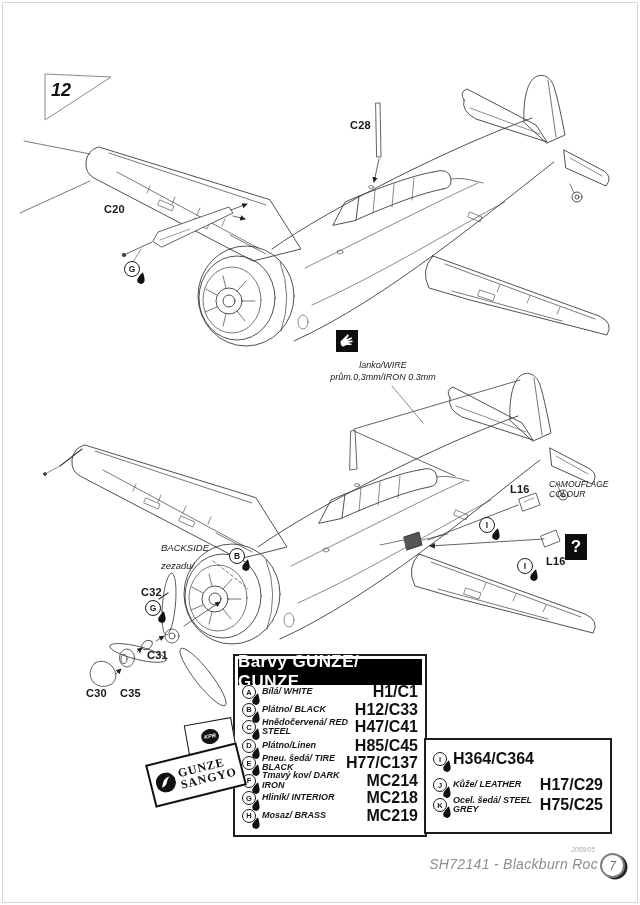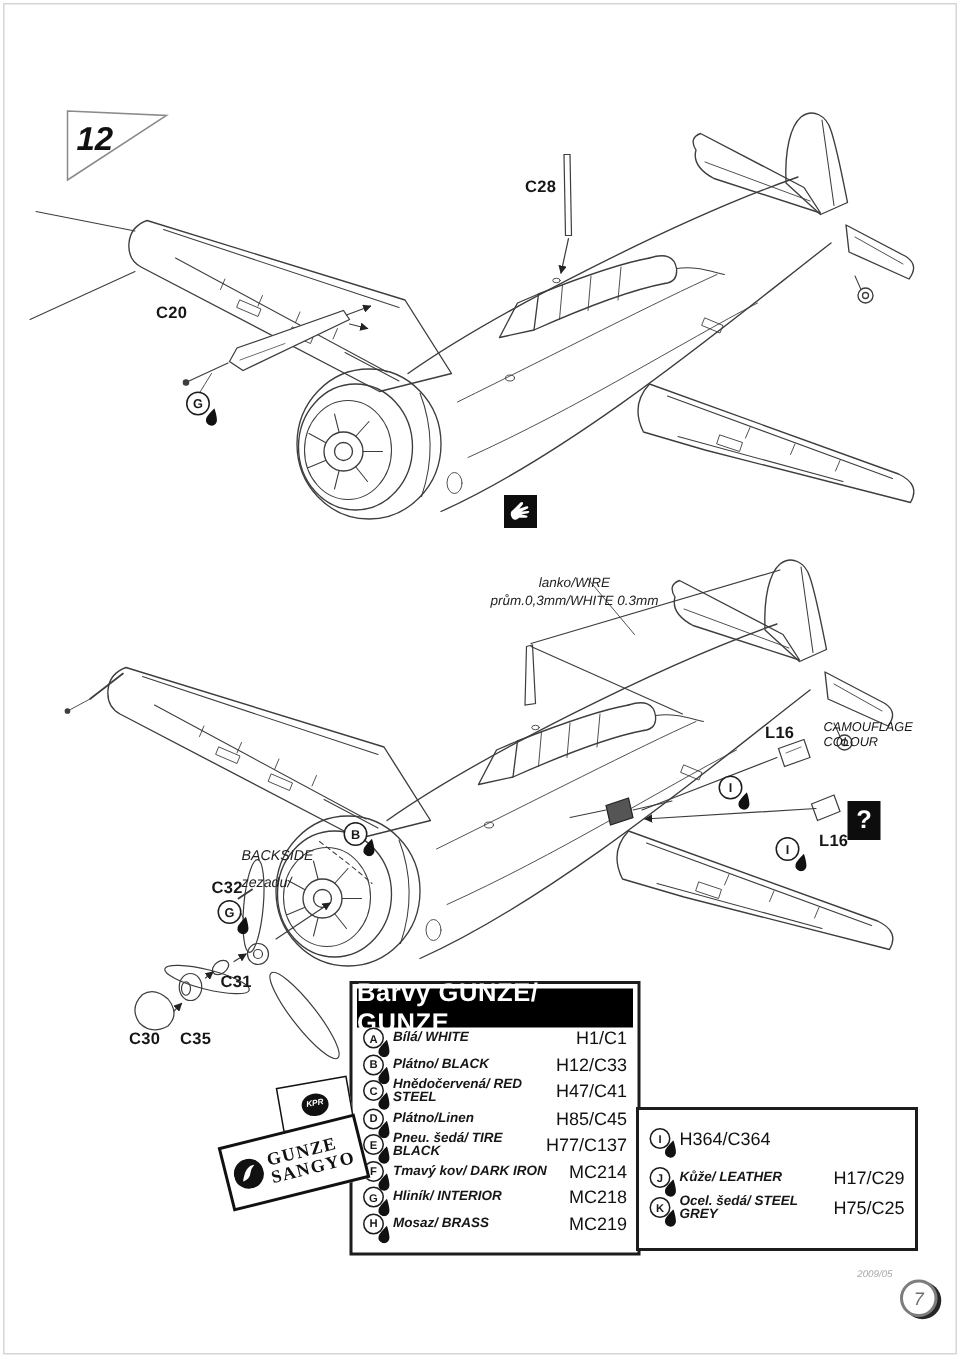--- a/index.html
+++ b/index.html
@@ -4,24 +4,24 @@
 <style>
   html,body{margin:0;padding:0;background:#fff;}
   .sheet{position:relative;width:640px;height:905px;background:#fff;overflow:hidden;
          font-family:"Liberation Sans",sans-serif;color:#1a1a1a;}
   .frame{position:absolute;inset:2px;border:1px solid #d6d6d6;}
   .abs{position:absolute;}
   svg{display:block;}
   
   .title{left:0;top:40px;width:640px;text-align:center;font-size:15.5px;font-weight:bold;
          font-style:italic;letter-spacing:.6px;color:#7a2121;}
-  .stepnum{left:51px;top:80px;font-size:22px;font-weight:bold;font-style:italic;color:#111;}
+  .stepnum{left:51px;top:80px;font-size:18px;font-weight:bold;font-style:italic;color:#111;}
   
   .plabel{font-size:11px;font-weight:bold;color:#161616;letter-spacing:.2px;}
-  .note{font-size:9px;font-style:italic;color:#222;margin-top:23px;}
+  .note{font-size:9px;font-style:italic;color:#222;}
   .noteb{font-size:8.5px;font-style:italic;font-weight:normal;color:#161616;line-height:1.15;}
   
   .pc{display:flex;align-items:center;justify-content:center;width:14px;height:14px;
       border:1.3px solid #1c1c1c;border-radius:50%;background:#fff;font-size:8.5px;
       font-weight:bold;position:absolute;}
   .pc .drop{position:absolute;right:-7px;bottom:-8px;transform:rotate(14deg);}
   .pc2{width:12px;height:12px;font-size:7.5px;border-width:1.2px;position:relative;
        display:flex;align-items:center;justify-content:center;border:1.2px solid #1c1c1c;
        border-radius:50%;background:#fff;font-weight:bold;flex:0 0 auto;}
   .pc2 .drop{position:absolute;right:-6px;bottom:-7px;transform:rotate(14deg);}
@@ -29,21 +29,21 @@
   .blackbox{background:#0d0d0d;display:flex;align-items:center;justify-content:center;
             color:#fff;font-weight:bold;}
   
   .tbox{border:2px solid #1c1c1c;background:#fff;}
   .thead{position:absolute;left:3px;right:3px;top:3px;height:26px;background:#000;color:#fff;
          display:flex;align-items:center;justify-content:center;font-size:17px;
          font-weight:bold;letter-spacing:.4px;}
   .trow{position:absolute;left:7px;right:7px;height:16px;display:flex;align-items:center;gap:6px;}
   .tname{flex:1;font-size:9px;font-style:italic;font-weight:bold;line-height:1.05;color:#161616;}
   .tname em{display:block;}
-  .tcode{font-size:12px;font-weight:normal;color:#111;white-space:nowrap;}
+  .tcode{font-size:16px;font-weight:bold;color:#111;white-space:nowrap;}
   
   .flag{border:2px solid #111;background:#fff;display:flex;align-items:center;gap:4px;
         padding:2px 4px;}
   .gunze-txt{font-family:"Liberation Serif",serif;font-weight:bold;font-size:12px;
              line-height:1;letter-spacing:1px;color:#111;}
   .kprflag{border:1.5px solid #111;background:#fff;display:flex;align-items:center;
            justify-content:center;}
   .kpr-circle{width:18px;height:15px;background:#111;border-radius:50%;color:#fff;
               display:flex;align-items:center;justify-content:center;font-size:5.5px;
               font-weight:bold;font-style:italic;}
@@ -186,21 +186,21 @@
       </span>
   </span>
 
   <div class="abs blackbox" style="left:336px;top:330px;width:22px;height:22px">
     <svg width="22" height="22" viewBox="0 0 22 22">
       <rect width="22" height="22" fill="#0d0d0d"></rect>
       <path d="M6 16 C4 14 4 11 6 10 L11 5 C12 4 13.2 5 12.5 6.3 L10.2 9.2 L15 7.5 C16.2 7.2 16.7 8.5 15.6 9.1 L11.5 11 L16 10.6 C17.1 10.5 17.1 11.9 16 12.1 L11.5 13 L15 13.6 C16.1 13.8 15.8 15.1 14.8 15.1 L10 15.1 C8.5 16.6 7 17 6 16 Z" fill="#fff"></path>
     </svg>
   </div>
   <div class="abs note" style="left:313px;top:360px;width:140px;text-align:center">lanko/WIRE</div>
-  <div class="abs note" style="left:303px;top:372px;width:160px;text-align:center">prům.0,3mm/WHITE 0.3mm</div>
+  <div class="abs note" style="left:303px;top:372px;width:160px;text-align:center">prům.0,3mm/IRON 0.3mm</div>
 
   <div class="abs plabel" style="left:510px;top:483px">L16</div>
   <div class="abs noteb" style="left:549px;top:480px">
     <div>CAMOUFLAGE</div>
     <div>COLOUR</div>
   </div>
   <span class="pc" style="left:479px;top:517px">
     <b>I</b>
     <span class="drop">
         <svg viewBox="0 0 10 14" width="9" height="12">
@@ -410,14 +410,15 @@
       <circle cx="10" cy="10" r="10" fill="#111"></circle>
       <path d="M5 14 Q9 4 15 5 Q12 7 11 10 Q10 13 6 14 Z" fill="#fff"></path>
     </svg>
     <div>
       <div class="gunze-txt">GUNZE</div>
       <div class="gunze-txt">SANGYO</div>
     </div>
   </div>
 
   <div class="abs fdate" style="left:540px;top:846px;width:55px;text-align:right">2009/05</div>
+  <div class="abs fkit" style="left:380px;top:856px;width:218px;text-align:right">SH72141 - Blackburn Roc</div>
   <div class="abs fpage" style="left:600px;top:853px">7</div>
 </div>
 
 </body></html>

